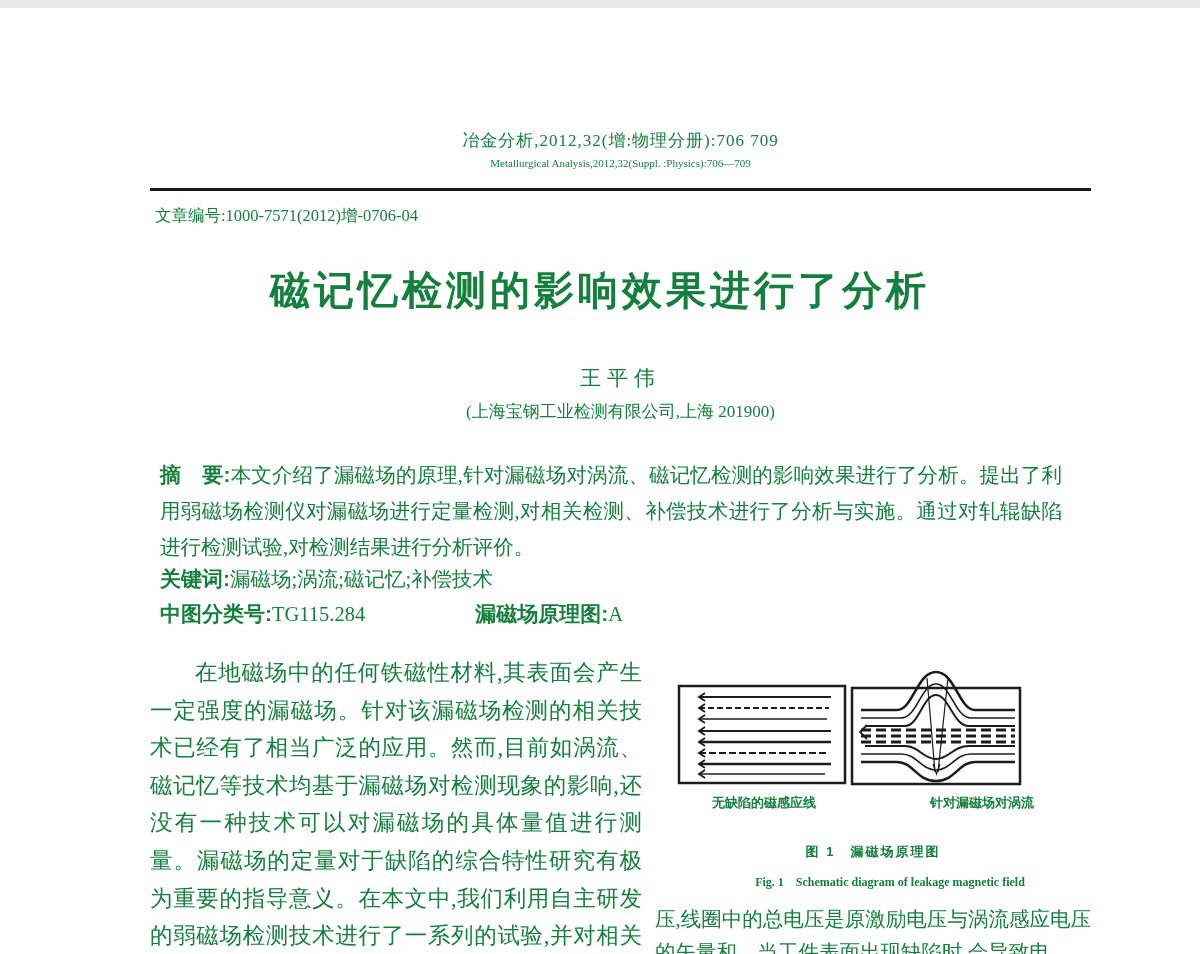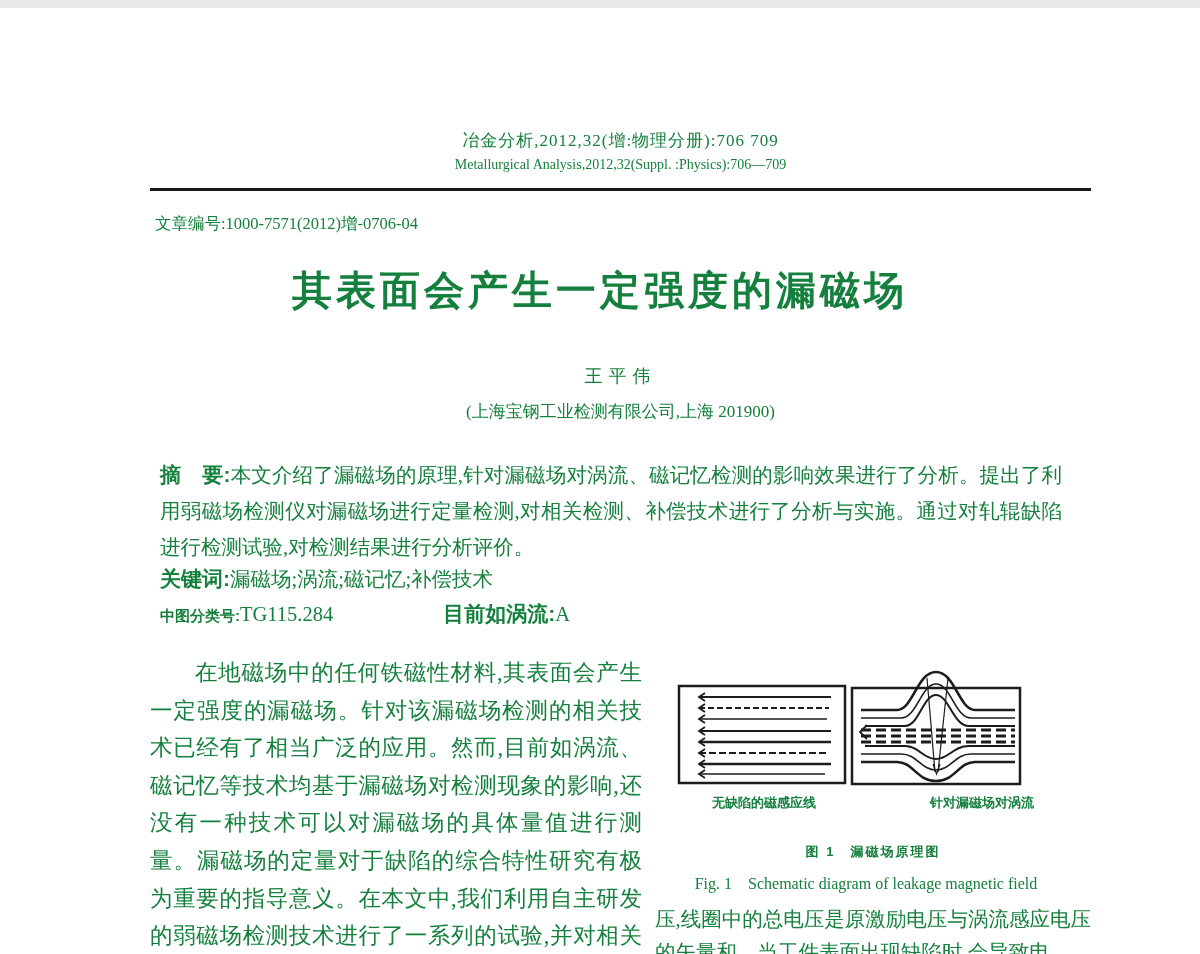--- a/index.html
+++ b/index.html
@@ -6,71 +6,71 @@
   .page{
     position:relative;width:1200px;height:954px;margin:8px auto;
     background:#ffffff;color:#15803d;overflow:hidden;
     font-family:"Liberation Serif","DejaVu Serif",serif;
   }
   .abs{position:absolute;}
   .centered{text-align:center;}
   .hei{font-family:"Liberation Sans","DejaVu Sans",sans-serif;font-weight:bold;}
 
   .journal-cn{top:121px;left:150px;width:941px;font-size:17px;letter-spacing:1px;}
-  .journal-en{top:149px;left:150px;width:941px;font-size:14px;text-align:center;}
+  .journal-en{top:149px;left:150px;width:941px;font-size:11px;text-align:center;}
   .header-rule{top:180px;left:150px;width:941px;height:3px;background:#1b1b1b;}
-  .article-number{top:205px;left:155px;font-size:16.5px;}
+  .article-number{top:197px;left:155px;font-size:16.5px;}
 
   .paper-title{top:255px;left:0;width:1200px;font-size:40px;letter-spacing:4px;}
-  .author-name{top:356px;left:150px;width:941px;font-size:18px;letter-spacing:6px;}
+  .author-name{top:356px;left:150px;width:941px;font-size:21px;letter-spacing:6px;}
   .affiliation{top:392px;left:150px;width:941px;font-size:17px;}
 
   .abstract-block{top:449px;left:160px;width:902px;font-size:20.5px;line-height:36px;text-align:justify;}
   .kw-line{top:557px;left:160px;width:902px;font-size:20.5px;}
   .clc-line{top:592px;left:160px;width:902px;font-size:20.5px;}
   .clc-gap{display:inline-block;width:110px;}
 
   .body-left{top:646px;left:150px;width:492px;font-size:22.5px;line-height:37.6px;text-align:justify;text-indent:2em;}
 
   .figure-svg{top:660px;left:655px;width:436px;height:120px;}
   .figure-labels{top:786px;left:655px;width:436px;display:flex;align-items:center;}
   .figure-labels span{flex:1;text-align:center;font-size:13px;}
   .caption-cn{top:835px;left:655px;width:436px;font-size:13px;letter-spacing:2px;}
-  .caption-en{top:866px;left:633px;width:466px;font-size:16px;font-family:"Liberation Serif","DejaVu Serif",serif;font-weight:normal;}
+  .caption-en{top:866px;left:657px;width:466px;font-size:12px;font-family:"Liberation Serif","DejaVu Serif",serif;font-weight:bold;}
   .body-right-text{top:895px;left:655px;width:436px;font-size:20.5px;line-height:33px;text-align:justify;}
 
   svg .ink{stroke:#1c1c1c;fill:none;}
 </style>
 </head>
 <body>
 
 <div class="page">
 
   <div class="abs centered journal-cn">冶金分析,2012,32(增:物理分册):706  709</div>
   <div class="abs centered journal-en">Metallurgical Analysis,2012,32(Suppl. :Physics):706—709</div>
 
   <div class="abs header-rule"></div>
 
   <div class="abs article-number">文章编号:1000-7571(2012)增-0706-04</div>
 
-  <h1 class="abs centered hei paper-title" style="margin:0;font-size:40px;">其表面会产生一定强度的漏磁场</h1>
+  <h1 class="abs centered hei paper-title" style="margin:0;font-size:40px;">磁记忆检测的影响效果进行了分析</h1>
 
   <div class="abs centered author-name">王平伟</div>
   <div class="abs centered affiliation">(上海宝钢工业检测有限公司,上海 201900)</div>
 
   <div class="abs abstract-block">
     <span class="hei" style="font-size:21px;">摘　要:</span><span>本文介绍了漏磁场的原理,针对漏磁场对涡流、磁记忆检测的影响效果进行了分析。提出了利用弱磁场检测仪对漏磁场进行定量检测,对相关检测、补偿技术进行了分析与实施。通过对轧辊缺陷进行检测试验,对检测结果进行分析评价。</span>
   </div>
 
   <div class="abs kw-line">
     <span class="hei" style="font-size:21px;">关键词:</span><span>漏磁场;涡流;磁记忆;补偿技术</span>
   </div>
 
   <div class="abs clc-line">
-    <span class="hei" style="font-size:15px;">中图分类号:</span><span>TG115.284</span><span class="clc-gap"></span><span class="hei" style="font-size:21px;">目前如涡流:</span><span>A</span>
+    <span class="hei" style="font-size:21px;">中图分类号:</span><span>TG115.284</span><span class="clc-gap"></span><span class="hei" style="font-size:21px;">漏磁场原理图:</span><span>A</span>
   </div>
 
   <div class="abs body-left">在地磁场中的任何铁磁性材料,其表面会产生一定强度的漏磁场。针对该漏磁场检测的相关技术已经有了相当广泛的应用。然而,目前如涡流、磁记忆等技术均基于漏磁场对检测现象的影响,还没有一种技术可以对漏磁场的具体量值进行测量。漏磁场的定量对于缺陷的综合特性研究有极为重要的指导意义。在本文中,我们利用自主研发的弱磁场检测技术进行了一系列的试验,并对相关技术进行了阐述。</div>
 
   <svg class="abs figure-svg" viewBox="0 0 436 120">
 
     <g class="ink">
       <rect x="24" y="18" width="166" height="97" stroke-width="2.5"></rect>
       <g stroke-width="2">
         <path d="M44 29 h132"></path>

